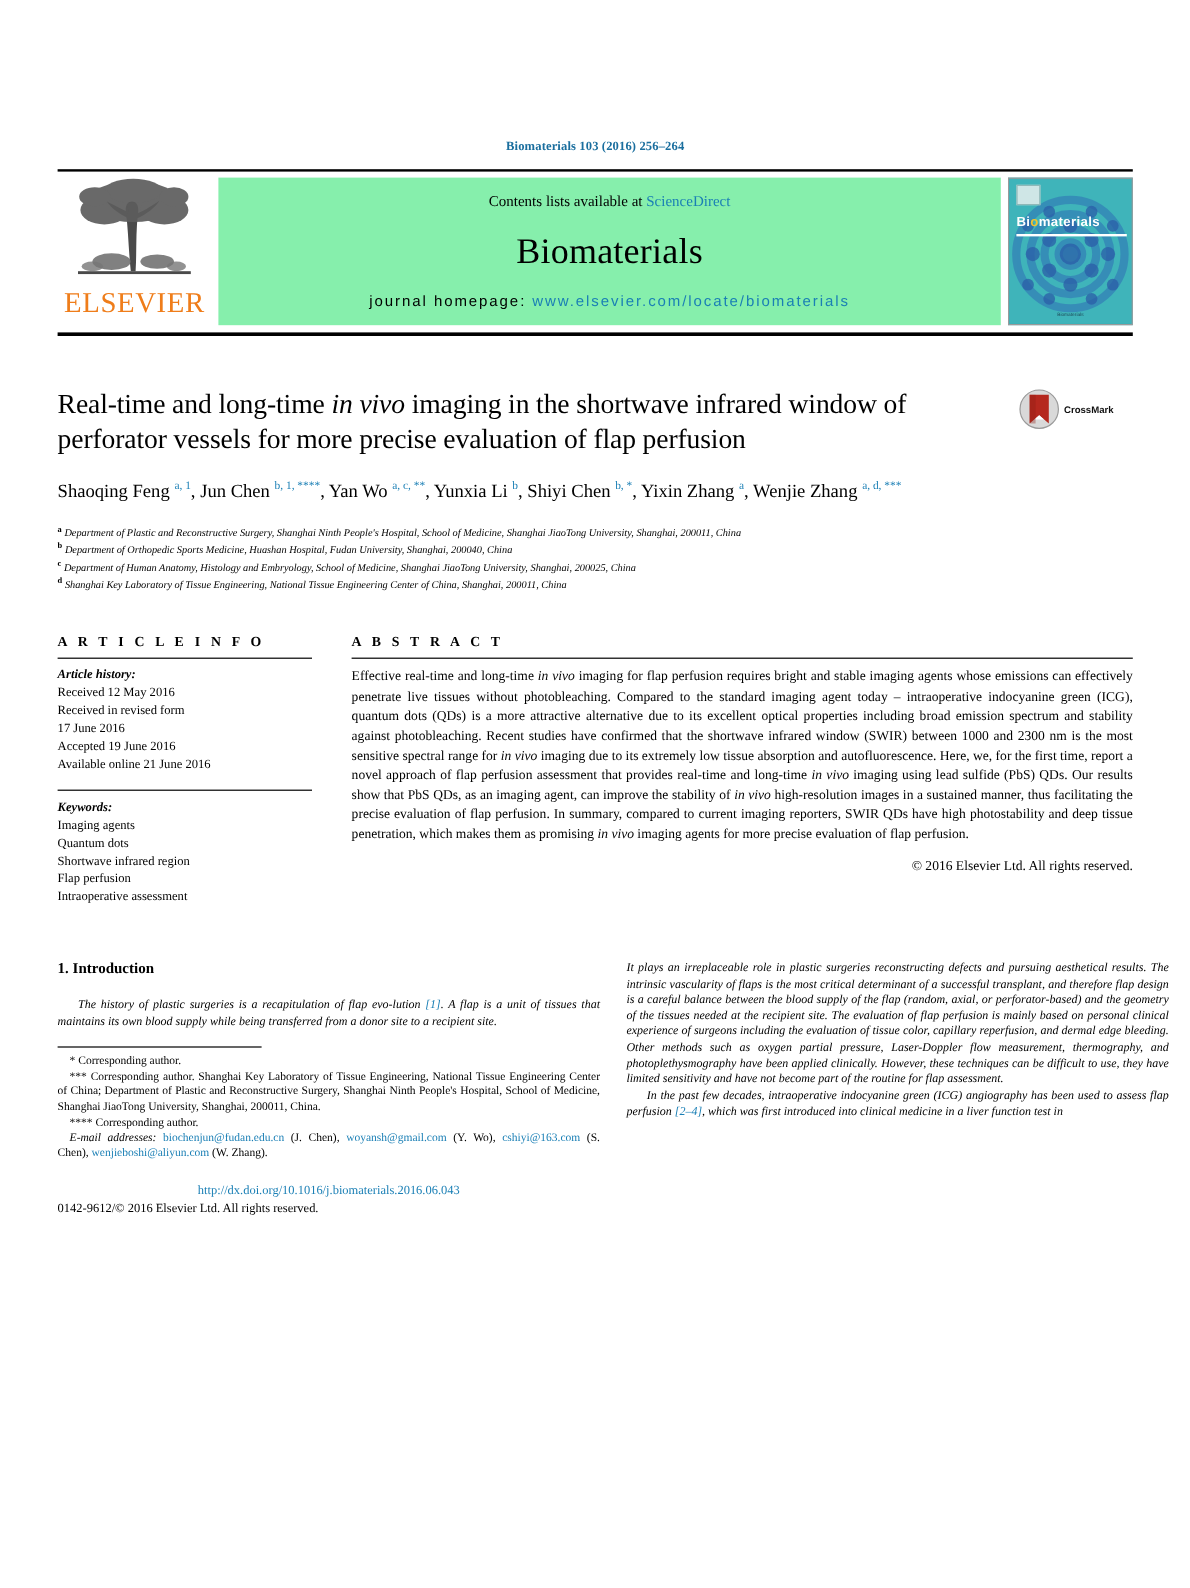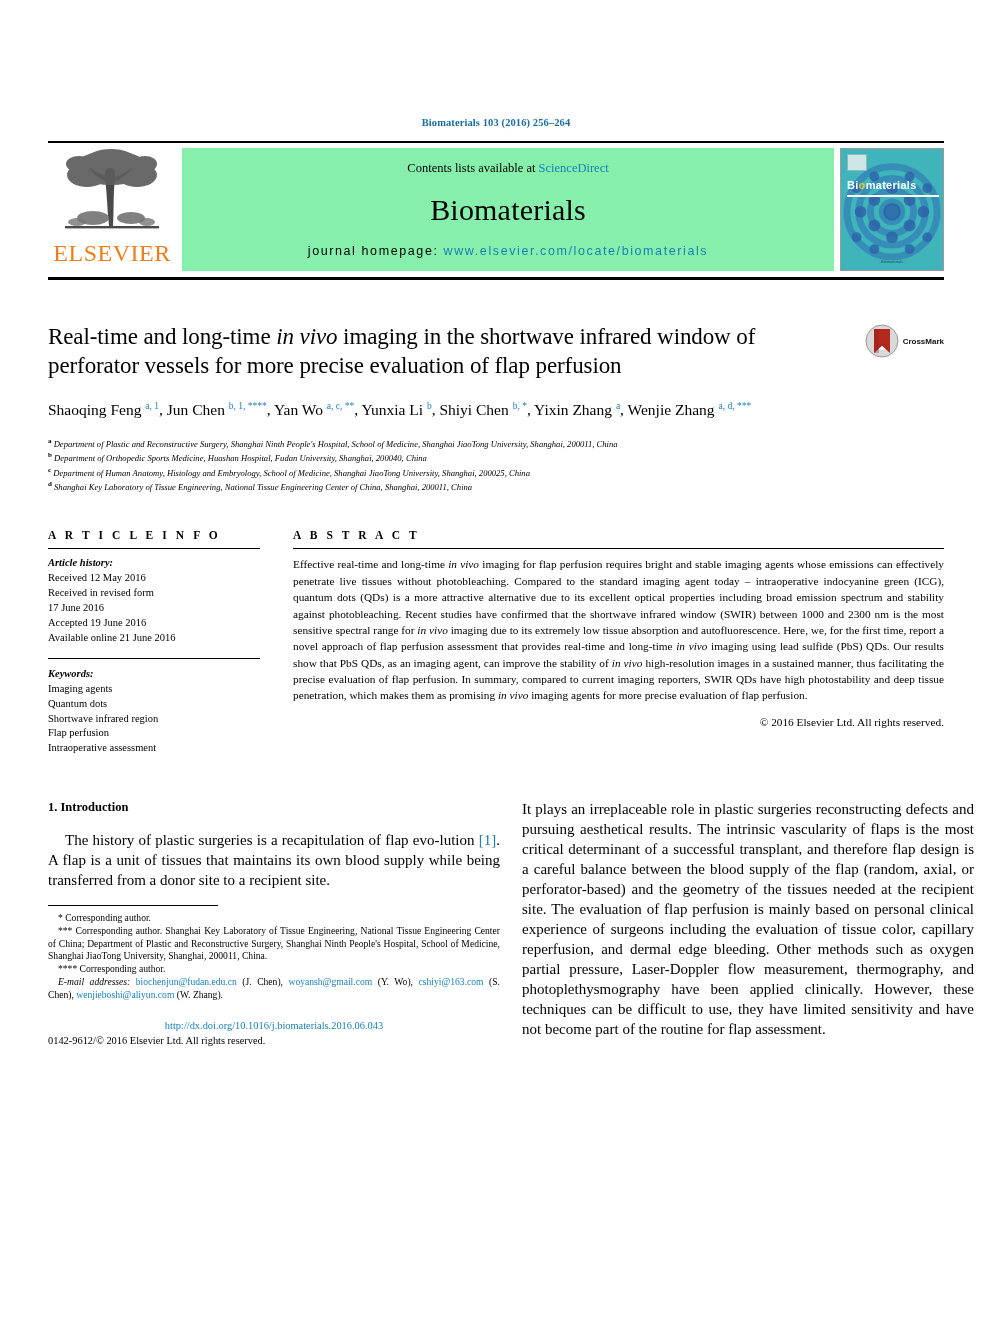--- a/index.html
+++ b/index.html
@@ -115,21 +115,21 @@
   .article-title {
     font-size: 23px;
     line-height: 1.28;
     font-weight: normal;
     margin: 0;
     max-width: 770px;
     letter-spacing: -0.1px;
   }
   .article-title i { font-style: italic; }
   .crossmark {
-    position: absolute; right: 0; top: 2px;
+    position: absolute; right: 16px; top: 2px;
     display: flex; align-items: center; gap: 4px;
   }
   .crossmark-label {
     font-family: "Liberation Sans", sans-serif;
     font-size: 8px; font-weight: bold; color: #111;
   }
   .authors {
     margin-top: 17px;
     font-size: 15.5px;
     line-height: 1.5;
@@ -182,25 +182,26 @@
     display: flex;
     gap: 22px;
   }
   .body-col { width: 452px; flex: 0 0 452px; position: relative; }
   .sec-title {
     font-size: 12.5px;
     font-weight: bold;
     margin: 0 0 16px 0;
   }
   .para {
-    font-size: 15px;
+    font-size: 10px;
     line-height: 1.33;
     text-align: justify;
     margin: 0;
     text-indent: 17px;
+    font-style: italic;
   }
   .para.cont { text-indent: 0; }
   .ref { color: #1a7fb5; }
 
   .foot-sep { border-top: 1px solid #000; width: 170px; margin: 14px 0 6px 0; }
   .footnotes { font-size: 9.6px; line-height: 1.33; text-align: justify; }
   .footnotes p { margin: 0; text-indent: 10px; }
   .footnotes .em { font-style: italic; }
   .mail { color: #1a7fb5; }
   .doi-block { margin-top: 18px; font-size: 10.4px; line-height: 1.4; }
@@ -367,17 +368,18 @@
       </div>
 
       <div class="doi-block">
         <div class="doi-link">http://dx.doi.org/10.1016/j.biomaterials.2016.06.043</div>
         <div class="issn">0142-9612/© 2016 Elsevier Ltd. All rights reserved.</div>
       </div>
     </div>
 
     <div class="body-col">
       <p class="para cont">It plays an irreplaceable role in plastic surgeries reconstructing defects and pursuing aesthetical results. The intrinsic vascularity of flaps is the most critical determinant of a successful transplant, and therefore flap design is a careful balance between the blood supply of the flap (random, axial, or perforator-based) and the geometry of the tissues needed at the recipient site. The evaluation of flap perfusion is mainly based on personal clinical experience of surgeons including the evaluation of tissue color, capillary reperfusion, and dermal edge bleeding. Other methods such as oxygen partial pressure, Laser-Doppler flow measurement, thermography, and photoplethysmography have been applied clinically. However, these techniques can be difficult to use, they have limited sensitivity and have not become part of the routine for flap assessment.</p>
+      <p class="para"><span>In the past few decades, intraoperative indocyanine green (ICG) angiography has been used to assess flap perfusion </span><span class="ref">[2–4]</span><span>, which was first introduced into clinical medicine in a liver function test in</span></p>
     </div>
 
   </div>
 
 </div>
 
 </body></html>

